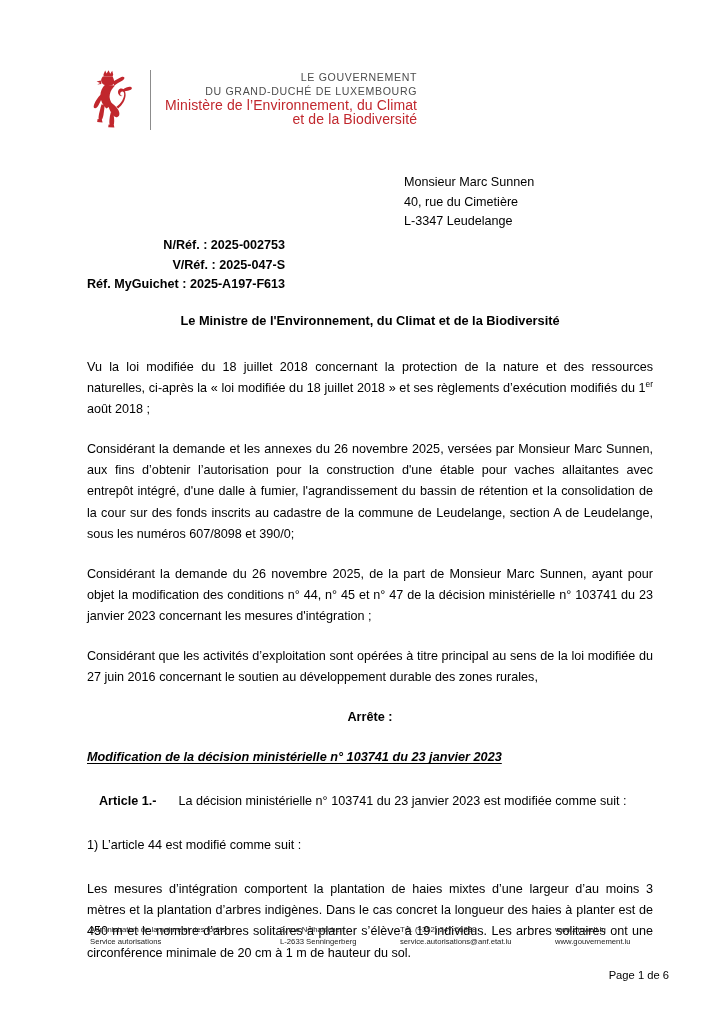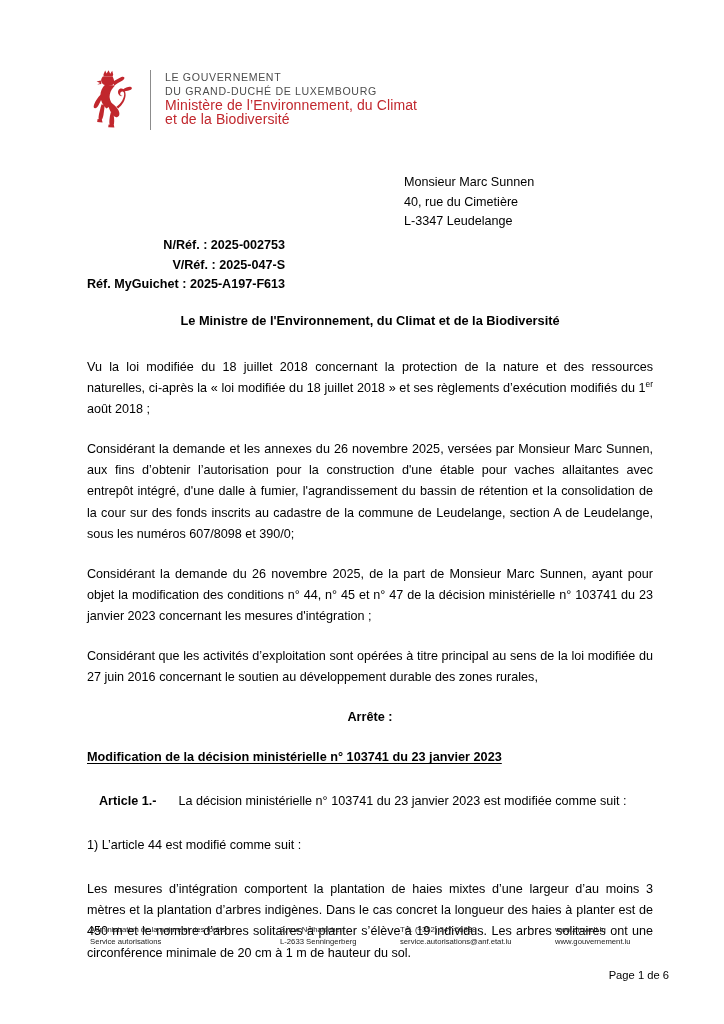--- a/index.html
+++ b/index.html
@@ -42,20 +42,21 @@
 
   .logo-divider {
     width: 1px;
     align-self: stretch;
     background: #8c8c8c;
     margin: 2px 14px 2px 16px;
     height: 60px;
   }
   .logo-text {
     padding-top: 2px;
+    text-align: right;
   }
   .logo-line {
     font-size: 10.6px;
     letter-spacing: 0.65px;
     line-height: 14.2px;
     white-space: nowrap;
     color: #4d4d4d;
   }
   .logo-line.gov {
     color: #4d4d4d;
@@ -123,20 +124,21 @@
     line-height: 20px;
   }
 
   .section-heading {
     font-weight: bold;
     font-size: 12.7px;
     text-decoration: underline;
     text-underline-offset: 2px;
     margin: 0 0 24px 0;
     line-height: 20px;
+    font-style: italic;
   }
 
   .article-line {
     margin: 0 0 23px 12px;
     font-size: 12.6px;
     line-height: 21px;
   }
   .article-label {
     font-weight: bold;
     margin-left: 0;

